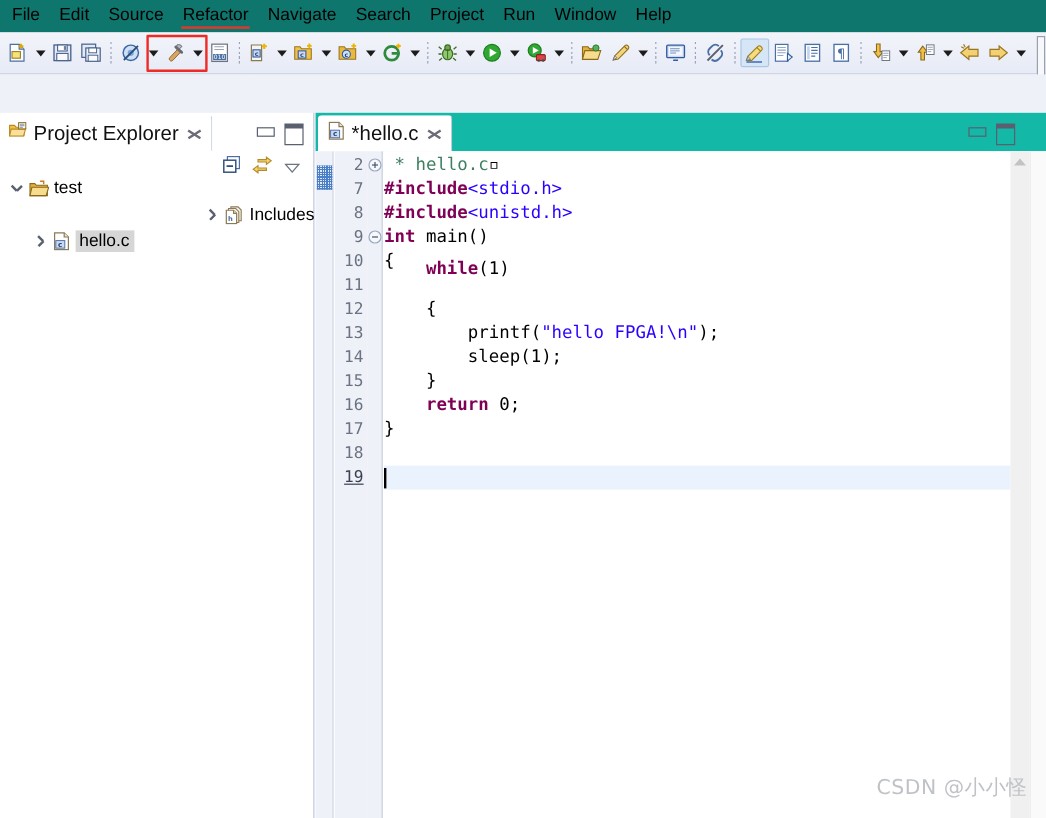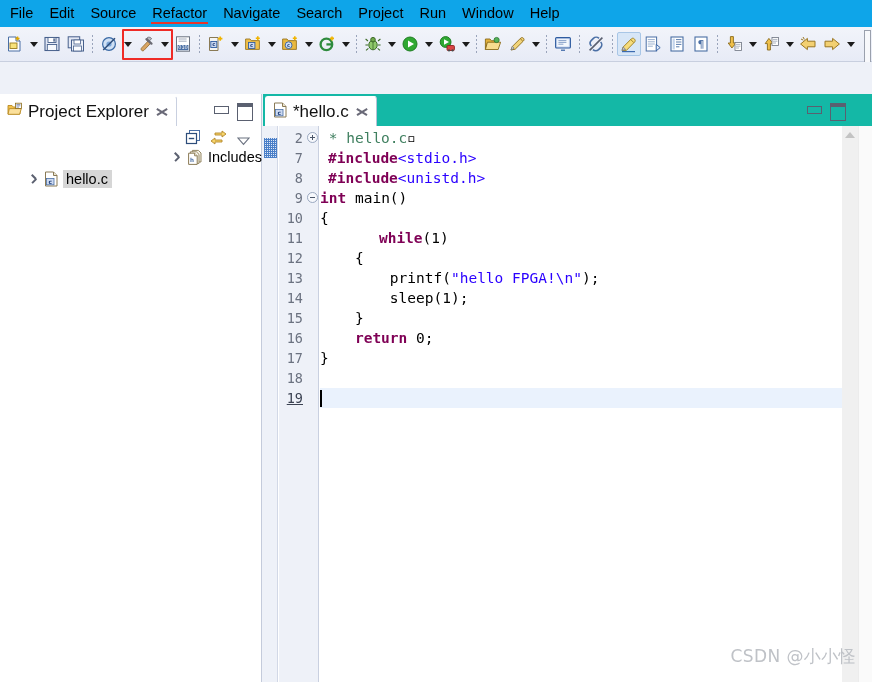--- a/index.html
+++ b/index.html
@@ -12,21 +12,21 @@
   }
   #app {
     position: relative;
     width: 872px; height: 682px;
     background: #f4f6fb;
   }
 
   
   #menubar {
     position: absolute; left: 0; top: 0; width: 872px; height: 27px;
-    background: #0ea5e9;
+    background: #0f766e;
     display: flex; align-items: center;
     padding-left: 2px;
   }
   .menu-item {
     font-size: 14.5px;
     color: #000000;
     padding: 3px 8px 4px 8px;
     white-space: nowrap;
     position: relative;
     cursor: default;
@@ -253,21 +253,21 @@
     font-family: "DejaVu Sans Mono", monospace;
     font-size: 14.5px;
     white-space: pre;
     color: #000000;
   }
   .cl.cur-line {
     left: 0; right: 0;
     background: #eaf2fd;
   }
   .k  { color: #7f0055; font-weight: bold; }   
-  .pp { color: #7f0055; font-weight: bold; padding-left: 8px; }   
+  .pp { color: #7f0055; font-weight: bold; }   
   .hd { color: #2a00ff; }                       
   .st { color: #2a00ff; }                       
   .cm { color: #3f7f5f; }                       
   .pl { color: #000000; }
 
   #caret {
     position: absolute;
     width: 1.6px; height: 17px;
     background: #000;
     left: 0; top: 2px;
@@ -580,20 +580,33 @@
           </svg>
         </span>
         <span style="position:absolute; left:237px; top:6px;">
           <svg width="13" height="10" viewBox="0 0 13 10">
             <path d="M1 2 L12 2 L6.5 8.4 Z" fill="none" stroke="#6b7280" stroke-width="1.1"></path>
           </svg>
         </span>
       </div>
 
       <div id="tree">
+          <div class="tree-row" style="padding-left: 6px;">
+            <span class="tw">
+              <span class="chev chev-down"></span>
+            </span>
+            <span style="line-height: 0; display: inline-flex; margin-left: 2px;">
+              <svg width="17" height="15" viewBox="0 0 17 15">
+                <path d="M1 3 L5 3 L6.3 4.4 L15.5 4.4 L15.5 13 L1 13 Z" fill="#e4b23c" stroke="#8a6a18" stroke-width="0.9"></path>
+                <path d="M2.6 6 L16.6 6 L14.4 13 L1 13 Z" fill="#f7dc8f" stroke="#8a6a18" stroke-width="0.9"></path>
+                <path d="M9.4 1 l3 0 l0 2.6" fill="none" stroke="#d07a1a" stroke-width="1.2"></path>
+              </svg>
+            </span>
+            <span class="tree-label">test</span>
+          </div>
           <div class="tree-row" style="padding-left: 26px; justify-content: flex-end;">
             <span class="tw">
               <span class="chev chev-right"></span>
             </span>
             <span style="line-height: 0; display: inline-flex; margin-left: 2px;">
               <svg width="17" height="16" viewBox="0 0 17 16">
                 <path d="M5.4 1.4 h6 l2.6 2.6 v9 h-8.6 Z" fill="#f5f2e6" stroke="#8a7a55" stroke-width="0.9"></path>
                 <path d="M3.4 2.8 h6 l2.6 2.6 v9 h-8.6 Z" fill="#fbf9f0" stroke="#8a7a55" stroke-width="0.9"></path>
                 <path d="M1.6 4.2 h6 l2.6 2.6 v8.6 h-8.6 Z" fill="#ffffff" stroke="#8a7a55" stroke-width="1"></path>
                 <path d="M7.6 4.2 v2.6 h2.6" fill="#ece5cf" stroke="#8a7a55" stroke-width="0.9"></path>
@@ -661,21 +674,21 @@
         <div id="fold-col">
             <div class="fold plus" style="top: 6px;"></div>
             <div class="fold" style="top: 66px;"></div>
           </div>
         <div id="code-col">
             <div class="cl" style="top: 2px;"><span class="cm"> * hello.c</span><span class="pl">▫</span></div>
             <div class="cl" style="top: 22px;"><span class="pp">#include</span><span class="hd">&lt;stdio.h&gt;</span></div>
             <div class="cl" style="top: 42px;"><span class="pp">#include</span><span class="hd">&lt;unistd.h&gt;</span></div>
             <div class="cl" style="top: 62px;"><span class="k">int</span><span class="pl"> </span><span class="pl">main</span><span class="pl">()</span></div>
             <div class="cl" style="top: 82px;"><span class="pl">{</span></div>
-            <div class="cl" style="top: 102px; padding-left: 24px;"><span class="pl">    </span><span class="k">while</span><span class="pl">(1)</span></div>
+            <div class="cl" style="top: 88px;"><span class="pl">    </span><span class="k">while</span><span class="pl">(1)</span></div>
             <div class="cl" style="top: 122px;"><span class="pl">    {</span></div>
             <div class="cl" style="top: 142px;"><span class="pl">        printf(</span><span class="st">"hello FPGA!\n"</span><span class="pl">);</span></div>
             <div class="cl" style="top: 162px;"><span class="pl">        sleep(1);</span></div>
             <div class="cl" style="top: 182px;"><span class="pl">    }</span></div>
             <div class="cl" style="top: 202px;"><span class="pl">    </span><span class="k">return</span><span class="pl"> 0;</span></div>
             <div class="cl" style="top: 222px;"><span class="pl">}</span></div>
             <div class="cl" style="top: 242px;"><span class="pl"></span></div>
             <div class="cl cur-line" style="top: 262px;"><span class="pl"></span><span id="caret"></span></div>
           </div>
 

